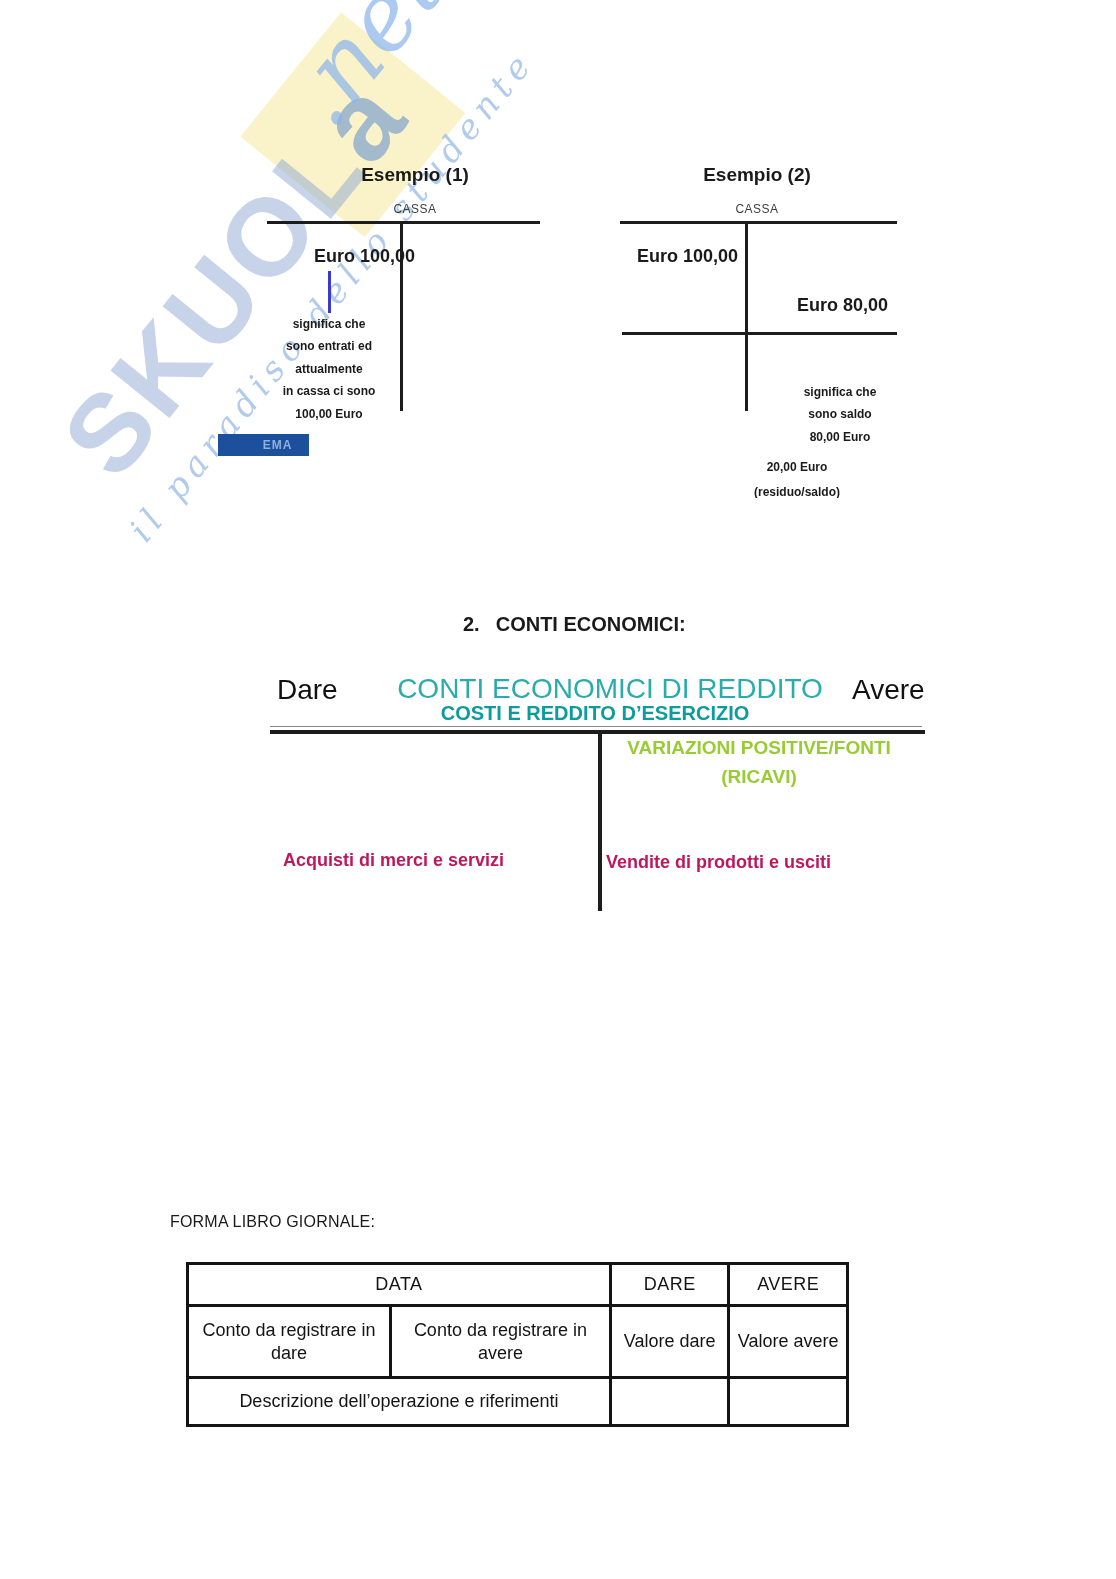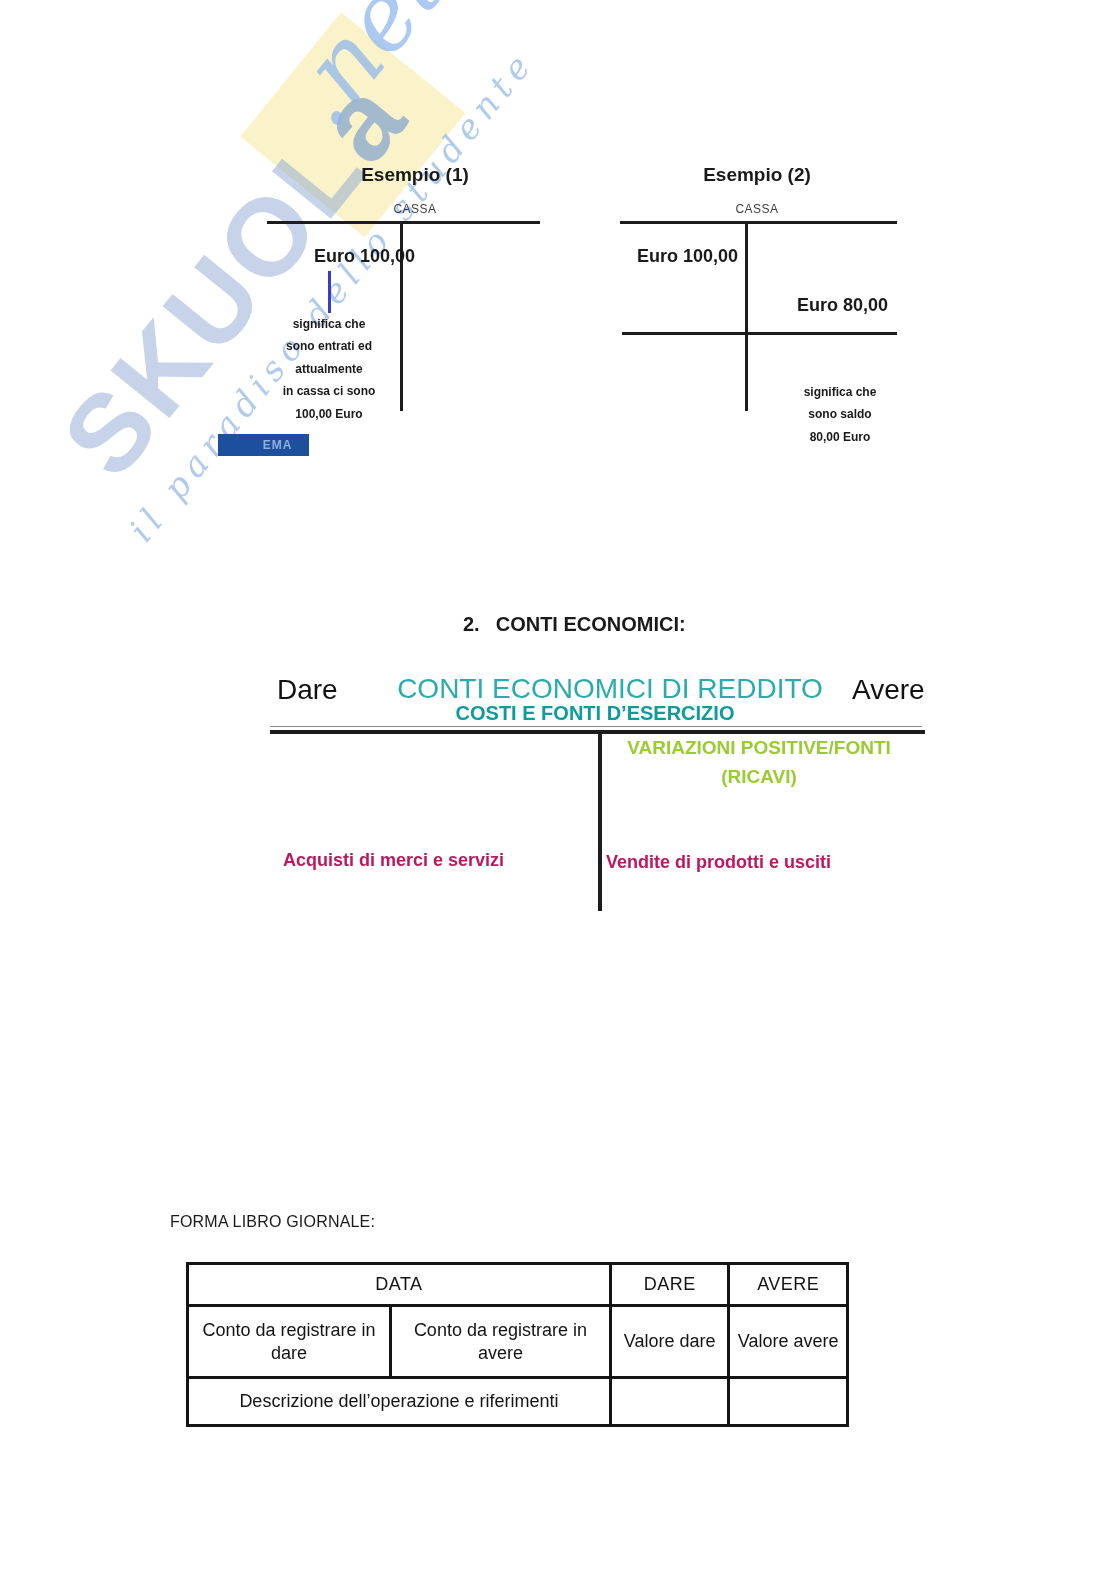--- a/index.html
+++ b/index.html
@@ -145,30 +145,34 @@
   <div class="abs hline" style="left:620px;top:221px;width:277px;"></div>
   <div class="abs vline" style="left:745px;top:221px;height:190px;"></div>
   <div class="abs amount" style="left:598px;top:246px;width:140px;">Euro 100,00</div>
   <div class="abs amount" style="left:748px;top:295px;width:140px;">Euro 80,00</div>
   <div class="abs hline" style="left:622px;top:332px;width:275px;"></div>
   <div class="abs expl" style="left:758px;top:381px;width:164px;">
     <div>significa che</div>
     <div>sono saldo</div>
     <div>80,00 Euro</div>
   </div>
+  <div class="abs expl clipbox" style="left:706px;top:455px;width:182px;height:43px;line-height:25px;">
+    <div>20,00 Euro</div>
+    <div>(residuo/saldo)</div>
+  </div>
 
   <div class="abs sec-head" style="left:463px;top:613px;">
     <span class="num">2.</span>
     <span>CONTI ECONOMICI:</span>
   </div>
 
   <div class="abs side-label" style="left:277px;top:674px;">Dare</div>
   <div class="abs teal-title" style="left:380px;top:673px;width:460px;">CONTI ECONOMICI DI REDDITO</div>
   <div class="abs side-label" style="left:852px;top:674px;">Avere</div>
-  <div class="abs teal-sub" style="left:420px;top:702px;width:350px;">COSTI E FONTI D’ESERCIZIO</div>
+  <div class="abs teal-sub" style="left:420px;top:702px;width:350px;">COSTI E REDDITO D’ESERCIZIO</div>
 
   <div class="thin-rule" style="left:270px;top:726px;width:652px;"></div>
   <div class="abs hline" style="left:270px;top:730px;width:655px;height:4px;"></div>
   <div class="abs vline" style="left:598px;top:730px;width:4px;height:181px;"></div>
 
   <div class="abs green-block" style="left:614px;top:737px;width:290px;">
     <div>VARIAZIONI POSITIVE/FONTI</div>
     <div class="green-paren">(RICAVI)</div>
   </div>
 

